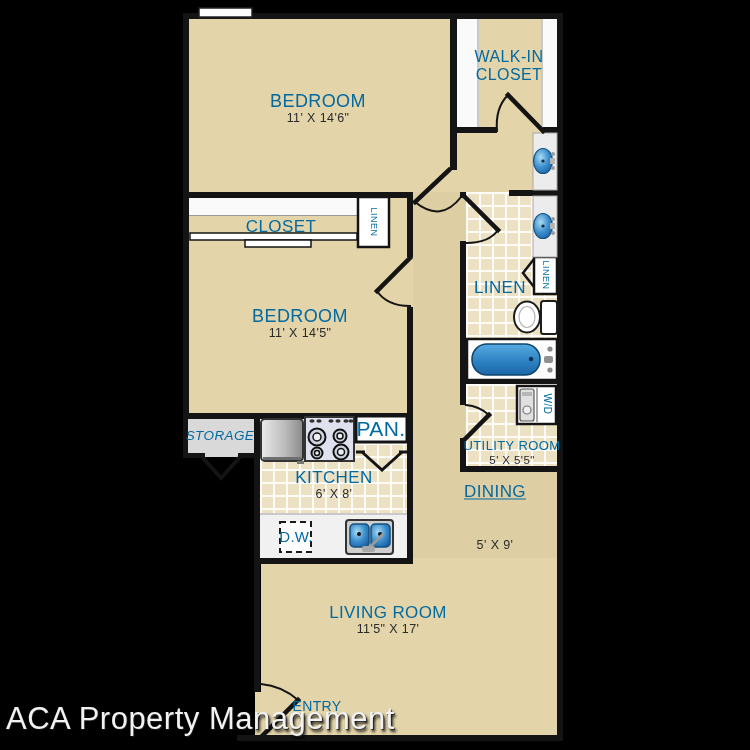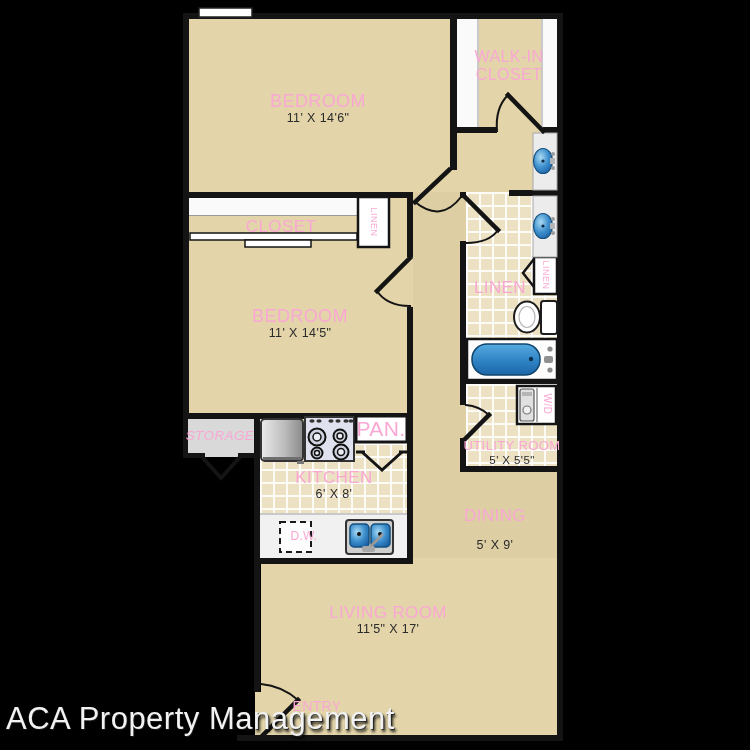--- a/index.html
+++ b/index.html
@@ -11,27 +11,27 @@
   .carpet2{background:#ddcfa3;}
   .tile{background-color:#ede1c3;
         background-image:linear-gradient(to right, rgba(255,255,255,.85) 2px, transparent 2px),
                          linear-gradient(to bottom, rgba(255,255,255,.85) 2px, transparent 2px);
         background-size:13px 13px;}
   .whitefloor{background:#fafafa;}
   .grayfloor{background:#d9d9d9;}
   .counterfloor{background:#f1f1f1;border-top:2px solid #c9c9c9;}
   svg.overlay{position:absolute;left:0;top:0;pointer-events:none;}
   
-  .lbl{position:absolute;transform:translate(-50%,-50%);color:#f9a8d4;white-space:nowrap;
+  .lbl{position:absolute;transform:translate(-50%,-50%);color:#0369a1;white-space:nowrap;
        text-align:center;letter-spacing:.4px;line-height:1.12;}
   .room{font-size:17px;}
   .room-lg{font-size:18px;}
   .dims{font-size:12.5px;color:#2b2b2b;}
   .small{font-size:13.5px;}
-  .tiny{font-size:12px;letter-spacing:.2px;margin-left:8px;}
+  .tiny{font-size:15px;letter-spacing:.2px;}
   .wrap2{white-space:normal;width:92px;font-size:16px;}
   .vert{writing-mode:vertical-rl;transform:translate(-50%,-50%);font-size:9px;letter-spacing:.5px;}
   .watermark{position:absolute;left:6px;top:701px;font-size:31px;color:#f2f2f2;
              letter-spacing:.5px;text-shadow:2px 3px 3px rgba(0,0,0,.9), 1px 1px 0 rgba(60,60,60,.8);}
 </style>
 </head>
 <body>
 
 <div class="stage">
 
@@ -231,21 +231,21 @@
   <div class="lbl dims" style="left:512px;top:460px;font-size:11.5px;">5' X 5'5"</div>
 
   <div class="lbl small" style="left:220px;top:436px;font-style:italic;">STORAGE</div>
   <div class="lbl" style="left:381px;top:429px;font-size:21px;">PAN.</div>
 
   <div class="lbl room" style="left:334px;top:478px;">KITCHEN</div>
   <div class="lbl dims" style="left:334px;top:494px;">6' X 8'</div>
 
   <div class="lbl tiny" style="left:296px;top:537px;">D.W.</div>
 
-  <div class="lbl room" style="left:495px;top:516px;">DINING</div>
+  <div class="lbl room" style="left:495px;top:492px;text-decoration:underline;">DINING</div>
   <div class="lbl dims" style="left:495px;top:531px;margin-top:14px;">5' X 9'</div>
 
   <div class="lbl room" style="left:388px;top:613px;">LIVING ROOM</div>
   <div class="lbl dims" style="left:388px;top:629px;">11'5" X 17'</div>
 
   <div class="lbl" style="left:317px;top:707px;font-size:14px;">ENTRY</div>
 
   <div class="watermark">ACA Property Management</div>
 </div>
 

